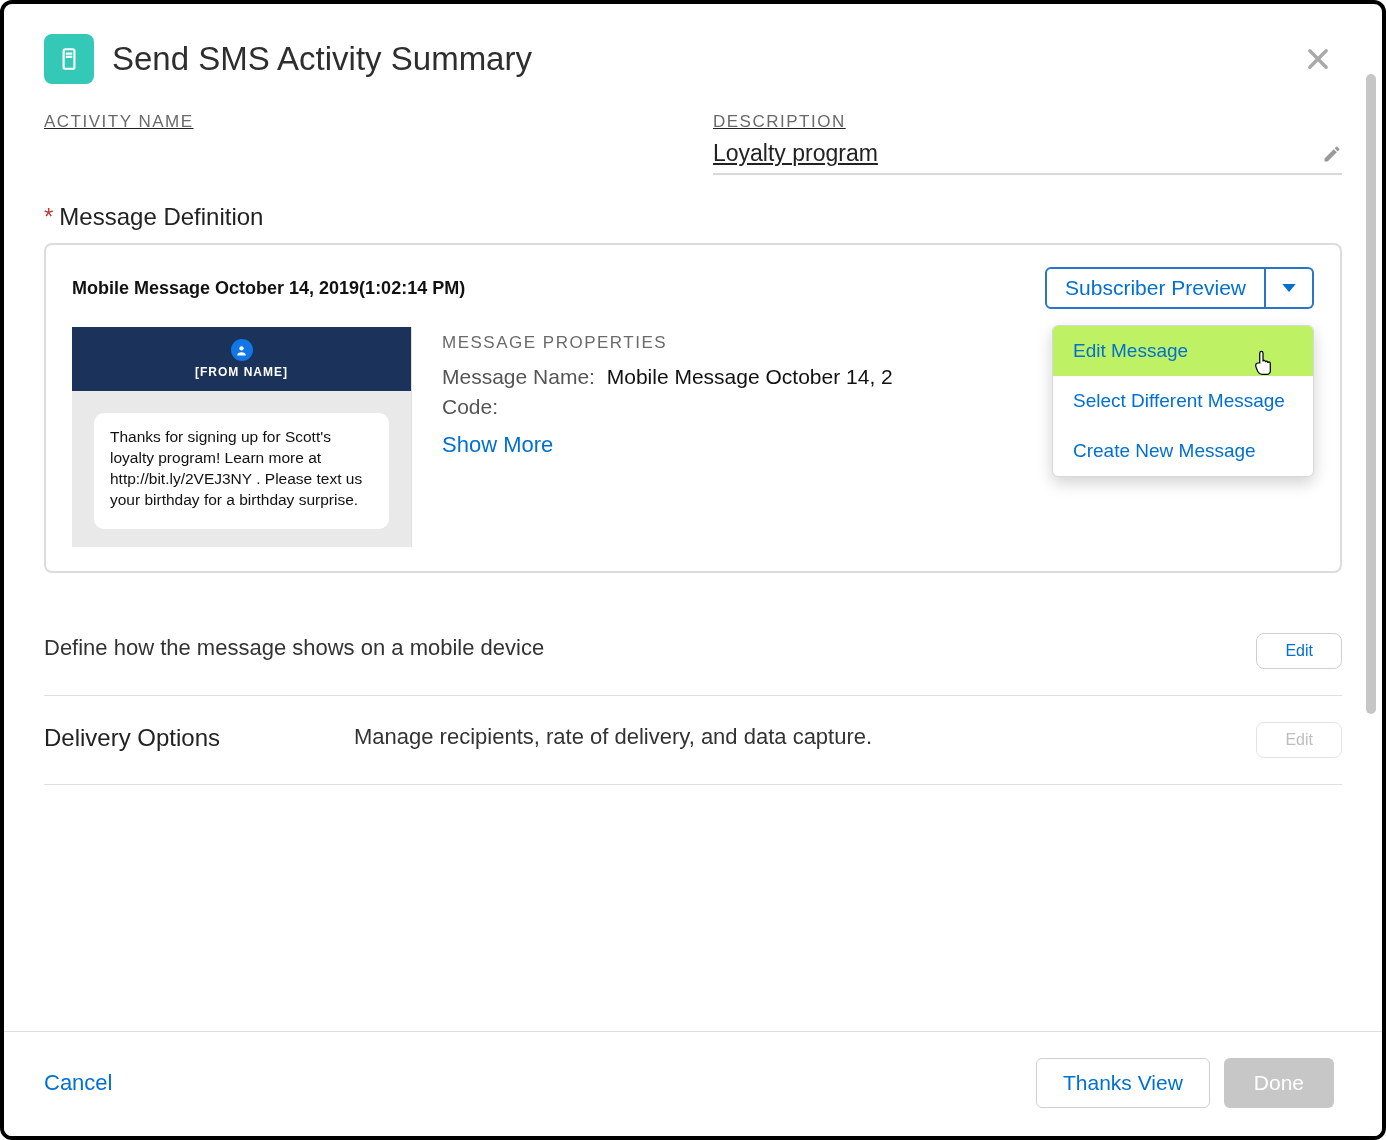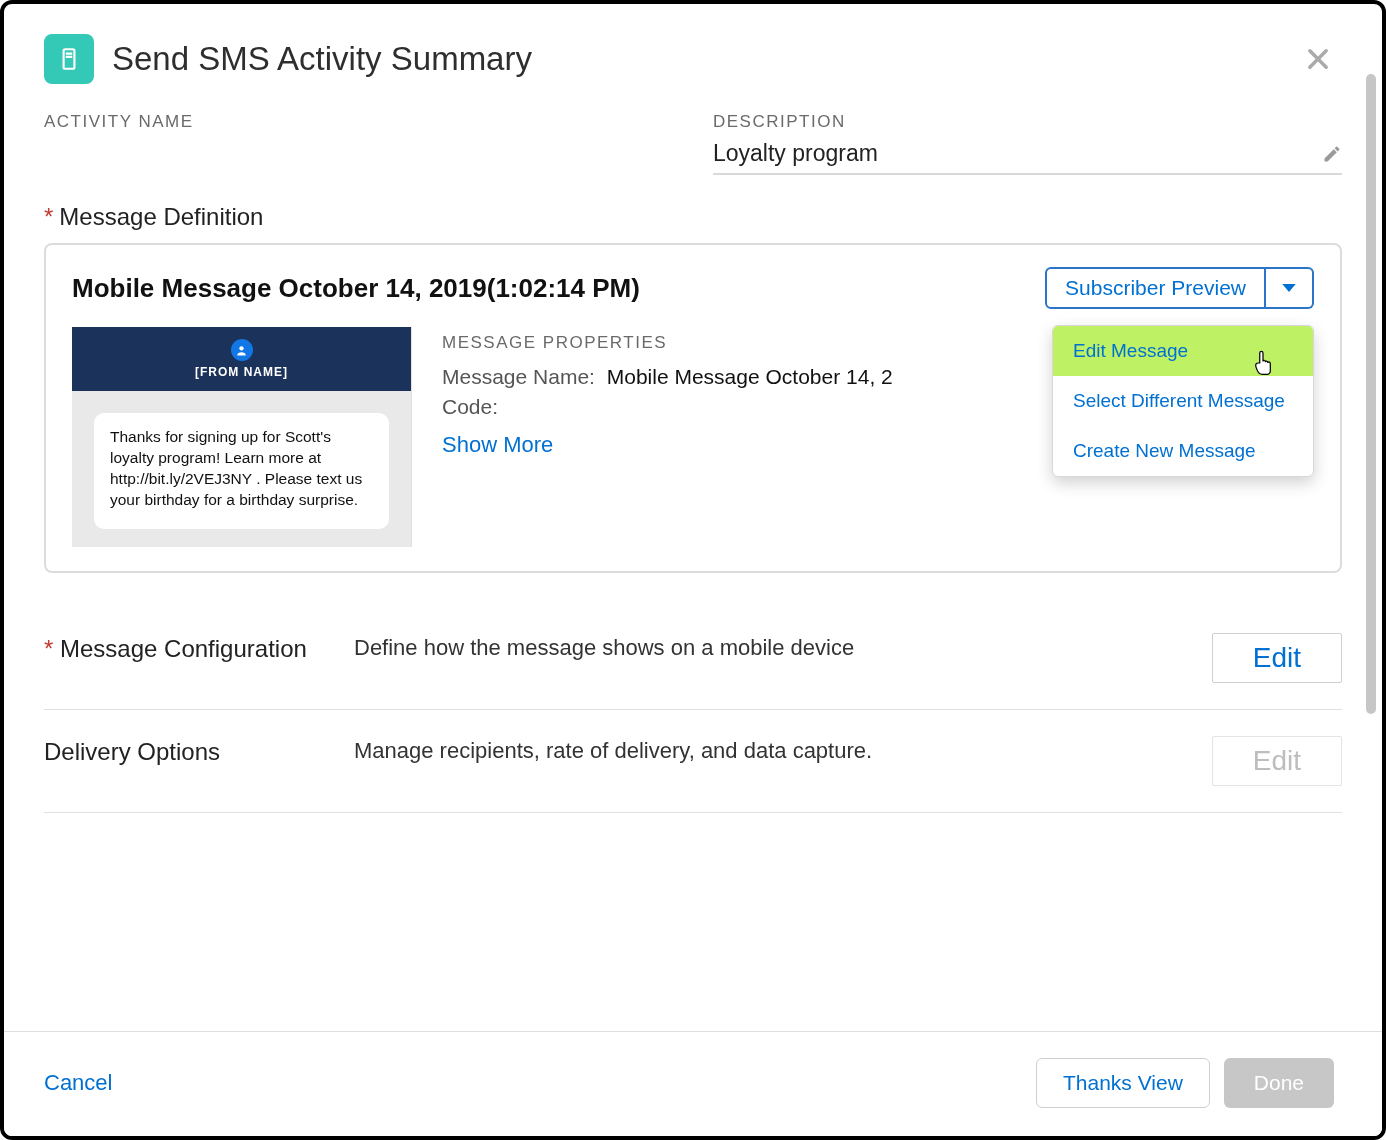--- a/index.html
+++ b/index.html
@@ -6,32 +6,32 @@
   html, body { width: 1386px; height: 1140px; font-family: -apple-system, BlinkMacSystemFont, "Segoe UI", Arial, sans-serif; background: #fff; color: #222; }
   .frame { width: 1386px; height: 1140px; border: 4px solid #000; border-radius: 12px; position: relative; overflow: hidden; }
   .content { position: absolute; inset: 0; padding: 30px 40px 0 40px; display: flex; flex-direction: column; overflow: hidden; }
   .scrollbar-fake { position: absolute; right: 6px; top: 70px; width: 10px; height: 640px; background: #c6c6c6; border-radius: 5px; }
   .header { display: flex; align-items: center; gap: 18px; margin-bottom: 28px; }
   .app-icon { width: 50px; height: 50px; background: #33c9b6; border-radius: 8px; display: flex; align-items: center; justify-content: center; color: #fff; }
   .title { font-size: 33px; font-weight: 500; color: #2e2e2e; }
   .close-icon { margin-left: auto; margin-right: 10px; width: 28px; height: 28px; cursor: pointer; color: #aaa; }
 
   .meta-row { display: flex; gap: 40px; margin-bottom: 28px; }
-  .meta-field { flex: 1; }
+  .meta-field { flex: 1; text-decoration: underline; }
   .meta-label { font-size: 17px; letter-spacing: 1.5px; color: #6a6a6a; text-transform: uppercase; margin-bottom: 8px; }
   .meta-value-row { display: flex; align-items: center; justify-content: space-between; border-bottom: 2px solid #d9d9d9; padding-bottom: 6px; }
   .meta-value { font-size: 23px; color: #222; }
   .pencil { color: #9a9a9a; width: 20px; height: 20px; cursor: pointer; }
 
   .section-title { font-size: 24px; color: #222; margin-bottom: 12px; display: flex; align-items: baseline; gap: 6px; }
   .req-ast { color: #c23934; }
 
   .card { border: 2px solid #dcdcdc; border-radius: 8px; padding: 22px 26px 24px 26px; position: relative; }
   .card-head { display: flex; justify-content: space-between; align-items: center; margin-bottom: 18px; }
-  .card-title { font-size: 26px; font-weight: 700; color: #111; }
+  .card-title { font-size: 18px; font-weight: 700; color: #111; }
   .preview-ctrl { display: flex; gap: 0; }
   .preview-btn { font-size: 21px; color: #0070d2; border: 2px solid #2a74ca; border-radius: 6px 0 0 6px; padding: 7px 18px; background: #fff; cursor: pointer; }
   .caret-btn { width: 48px; border: 2px solid #2a74ca; border-left: none; border-radius: 0 6px 6px 0; background: #fff; display: flex; align-items: center; justify-content: center; cursor: pointer; color: #0070d2; }
 
   .card-body { display: flex; gap: 30px; }
   .phone-preview { width: 340px; background: #e9e9e9; border-right: 1px solid #e0e0e0; }
   .phone-top { background: #1b325a; height: 64px; display: flex; align-items: center; justify-content: center; flex-direction: column; color: #fff; position: relative; gap: 4px; }
   .avatar-bubble { width: 22px; height: 22px; background: #1177e6; border-radius: 50%; display: flex; align-items: center; justify-content: center; }
   .avatar-bubble svg { width: 13px; height: 13px; fill: #fff; }
   .from-name { font-size: 12px; letter-spacing: 1px; font-weight: 600; }
@@ -47,21 +47,21 @@
   .dropdown { position: absolute; right: 26px; top: 80px; width: 262px; background: #fff; border: 1px solid #d8d8d8; border-radius: 6px; box-shadow: 0 6px 16px rgba(0,0,0,0.18); overflow: hidden; z-index: 20; }
   .dropdown-item { padding: 14px 20px; font-size: 19px; color: #0070d2; cursor: pointer; display: flex; align-items: center; justify-content: space-between; }
   .dropdown-item.hover { background: #bef264; }
 
   .cursor-img { position: absolute; width: 26px; height: 28px; pointer-events: none; z-index: 30; }
 
   .sec-row { display: flex; align-items: flex-start; gap: 30px; padding: 26px 0; border-bottom: 1px solid #e0e0e0; }
   .sec-row:last-child { border-bottom: none; }
   .sec-name-col { width: 280px; font-size: 24px; color: #222; line-height: 1.3; }
   .sec-desc { flex: 1; font-size: 22px; color: #333; padding-top: 2px; }
-  .edit-btn { border: 1px solid #d0d0d0; border-radius: 2px; padding: 8px 40px; font-size: 28px; color: #0070d2; background: #fff; cursor: pointer; }
+  .edit-btn { border: 1px solid #d0d0d0; border-radius: 8px; padding: 8px 28px; font-size: 16px; color: #0070d2; background: #fff; cursor: pointer; }
   .edit-btn.disabled { color: #bdbdbd; border-color: #e4e4e4; cursor: default; }
 
   .spacer { flex: 1; min-height: 30px; }
   .footer { border-top: 1px solid #dedede; padding: 26px 12px 28px 0; display: flex; align-items: center; margin: 0 -40px; padding-left: 40px; padding-right: 48px; background: #fff; }
   .link-btn { font-size: 22px; color: #0070d2; cursor: pointer; background: none; border: none; }
   .footer-right { margin-left: auto; display: flex; gap: 14px; }
   .outline-btn { border: 1px solid #cfcfcf; border-radius: 6px; padding: 12px 26px; font-size: 21px; color: #0070d2; background: #fff; cursor: pointer; }
   .done-btn { border: none; border-radius: 6px; padding: 12px 30px; font-size: 21px; color: #fff; background: #c7c7c7; cursor: default; }
 </style>
 </head>
@@ -159,24 +159,20 @@
       </div>
 
       <svg class="cursor-img" style="right: 64px; top: 104px;" viewBox="0 0 32 32">
         <path d="M12 4 v12 h-2 c-2 0-3 1-3 3 0 1 2 6 3 8 1 2 3 3 5 3 h6 c2 0 4-2 4-4 v-9 c0-3-3-3-3-1 0-3-3-3-3-1 0-3-3-3-3-1 v-10 c0-3-4-3-4 0 z" fill="#fff" stroke="#000" stroke-width="1.5"></path>
       </svg>
     </div>
 
     <div style="height: 34px;"></div>
 
     <div class="sec-row">
-      <div class="sec-name-col">
-        <span class="req-ast">*</span>
-        <span>Message Configuration</span>
-      </div>
       <div class="sec-desc">Define how the message shows on a mobile device</div>
       <button class="edit-btn">Edit</button>
     </div>
 
     <div class="sec-row">
       <div class="sec-name-col">Delivery Options</div>
       <div class="sec-desc">Manage recipients, rate of delivery, and data capture.</div>
       <button class="edit-btn disabled">Edit</button>
     </div>
 

